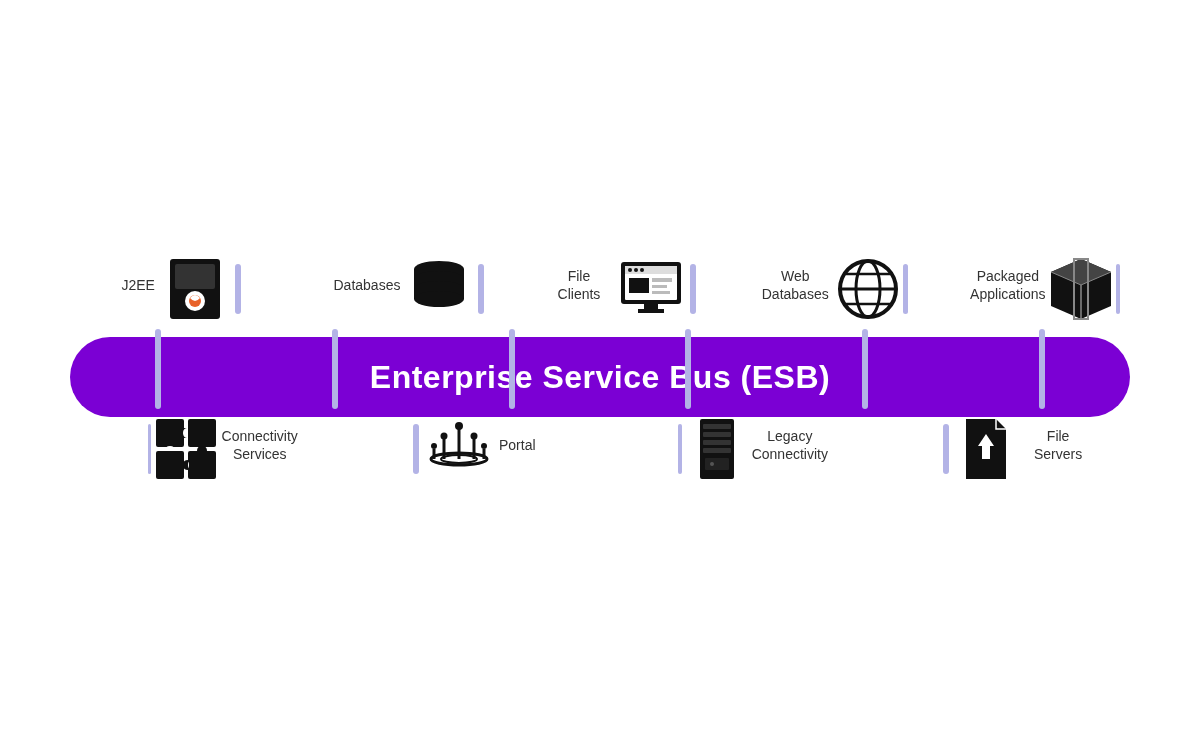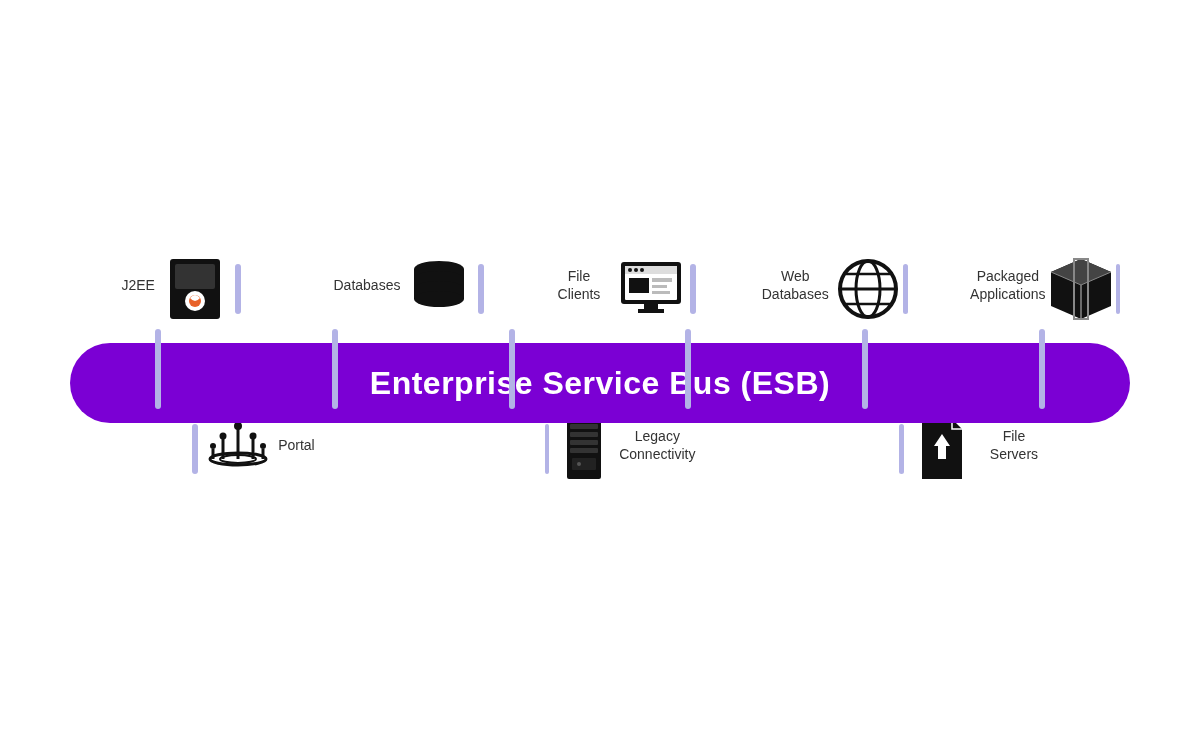--- a/index.html
+++ b/index.html
@@ -48,21 +48,21 @@
       justify-content: center;
     }
     .connector {
       width: 6px;
       height: 50px;
       background: #b3b3e6;
       border-radius: 3px;
     }
     .esb-band {
       position: absolute;
-      top: 14px;
+      top: 8px;
       left: 20px;
       right: 20px;
       height: 80px;
       background: #7b00d4;
       border-radius: 40px;
       display: flex;
       align-items: center;
       justify-content: center;
       z-index: 2;
     }
@@ -192,20 +192,39 @@
     <div class="connector-through"></div>
     <div class="connector-through"></div>
     <div class="connector-through"></div>
     <div class="connector-through"></div>
     <div class="connector-through"></div>
   </div>
 
   <div class="bottom-row">
 
 
+    <div class="node">
+      <div class="connector"></div>
+      <div class="icon-box">
+        <svg viewBox="0 0 70 70" fill="none">
+
+          <rect x="5" y="5" width="28" height="28" rx="2" fill="#111"></rect>
+          <path d="M33 14 Q38 14 38 19 Q38 24 33 24" fill="#111"></path>
+          <rect x="37" y="5" width="28" height="28" rx="2" fill="#111"></rect>
+          <path d="M37 14 Q32 14 32 19 Q32 24 37 24" fill="#fff"></path>
+          <rect x="5" y="37" width="28" height="28" rx="2" fill="#111"></rect>
+          <path d="M14 37 Q14 32 19 32 Q24 32 24 37" fill="#fff"></path>
+          <rect x="37" y="37" width="28" height="28" rx="2" fill="#111"></rect>
+          <path d="M46 37 Q46 32 51 32 Q56 32 56 37" fill="#111"></path>
+          <path d="M33 46 Q38 46 38 51 Q38 56 33 56" fill="#fff"></path>
+          <path d="M37 46 Q32 46 32 51 Q32 56 37 56" fill="#111"></path>
+        </svg>
+      </div>
+      <div class="node-label">Connectivity Services</div>
+    </div>
 
     <div class="node">
       <div class="connector"></div>
       <div class="icon-box">
         <svg viewBox="0 0 70 70" fill="none">
 
           <ellipse cx="35" cy="45" rx="28" ry="6" stroke="#111" stroke-width="3" fill="none"></ellipse>
           <ellipse cx="35" cy="45" rx="18" ry="4" stroke="#111" stroke-width="2" fill="none"></ellipse>
 
           <line x1="35" y1="15" x2="35" y2="45" stroke="#111" stroke-width="3"></line>

